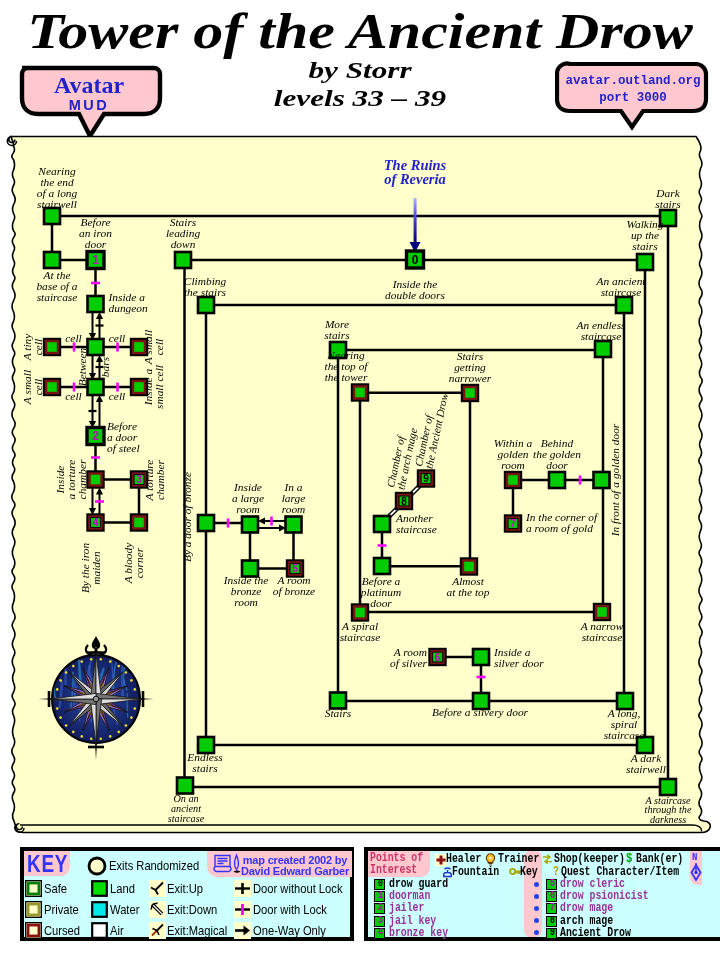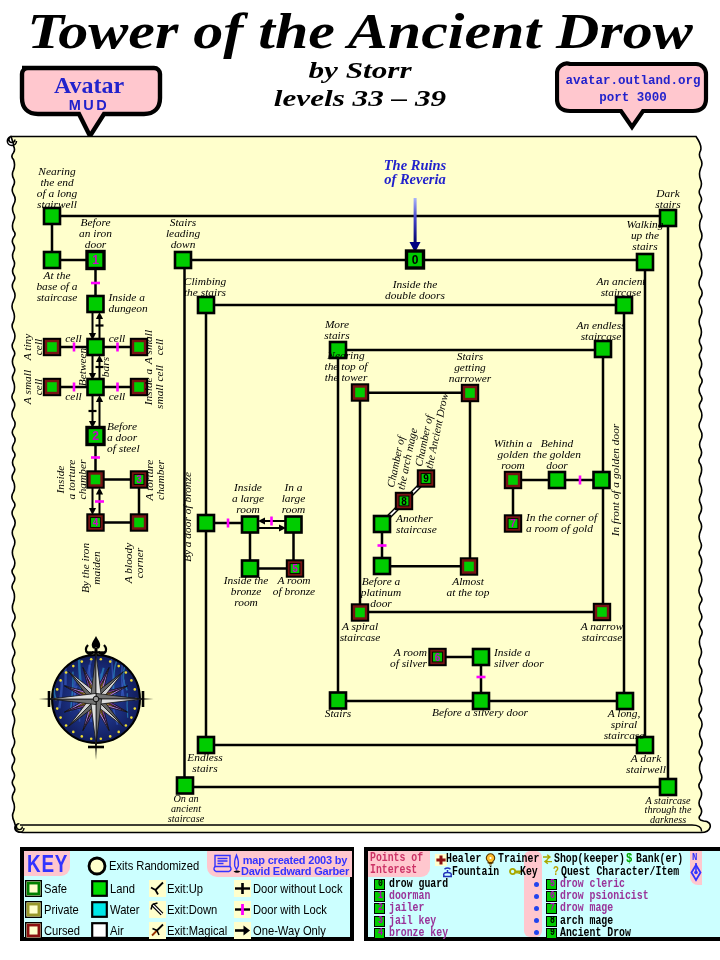--- a/index.html
+++ b/index.html
@@ -401,21 +401,21 @@
     <div class="abs" style="left:85px;top:7px;font-size:13px;color:#000;white-space:nowrap;transform-origin:left top;transform:scaleX(0.86)">Exits Randomized</div>
     <svg class="abs" style="left:188px;top:2px" width="30" height="23" viewBox="0 0 30 23">
 <g stroke="#3333FF" fill="#FFC7CE" stroke-width="1.4">
 <path d="M3,2.5 h15 v11 h-15 Z"></path>
 <path d="M3,13.5 q-2.5,3 1,5 h13 q3.5,-2 1,-5" fill="none"></path>
 <path d="M5.5,5.5 h10 M5.5,8 h10 M5.5,10.5 h6" fill="none"></path>
 </g>
 <path d="M24.5,2 q-2.5,6 -1.8,11 l1.8,3.5 l1.8,-3.5 q0.7,-5 -1.8,-11Z" fill="none" stroke="#3333FF" stroke-width="1.3"></path>
 <path d="M21.5,18.5 q3.5,-2.2 7,0 q-3.5,2.6 -7,0Z" fill="#000"></path>
 </svg>
-    <div class="abs" style="left:216px;top:4px;width:110px;text-align:center;font-size:11px;line-height:11px;color:#3333FF;font-weight:bold;letter-spacing:-0.2px">map created 2003 by David Edward Garber</div>
+    <div class="abs" style="left:216px;top:4px;width:110px;text-align:center;font-size:11px;line-height:11px;color:#3333FF;font-weight:bold;letter-spacing:-0.2px">map created 2002 by David Edward Garber</div>
     <svg class="abs" style="left:1px;top:29px" width="17" height="17">
       <rect x="0.7" y="0.7" width="15.6" height="15.6" fill="#FFFFCC" stroke="#000" stroke-width="1.4"></rect>
       <rect x="3.1" y="3.1" width="10.8" height="10.8" fill="none" stroke="#008000" stroke-width="2.7"></rect>
     </svg>
     <div class="abs" style="left:20px;top:30px;font-size:13px;white-space:nowrap;transform-origin:left top;transform:scaleX(0.86)">Safe</div>
     <svg class="abs" style="left:1px;top:50px" width="17" height="17">
       <rect x="0.7" y="0.7" width="15.6" height="15.6" fill="#FFFFCC" stroke="#000" stroke-width="1.4"></rect>
       <rect x="3.1" y="3.1" width="10.8" height="10.8" fill="none" stroke="#99992B" stroke-width="2.7"></rect>
     </svg>
     <div class="abs" style="left:20px;top:51px;font-size:13px;white-space:nowrap;transform-origin:left top;transform:scaleX(0.86)">Private</div>

